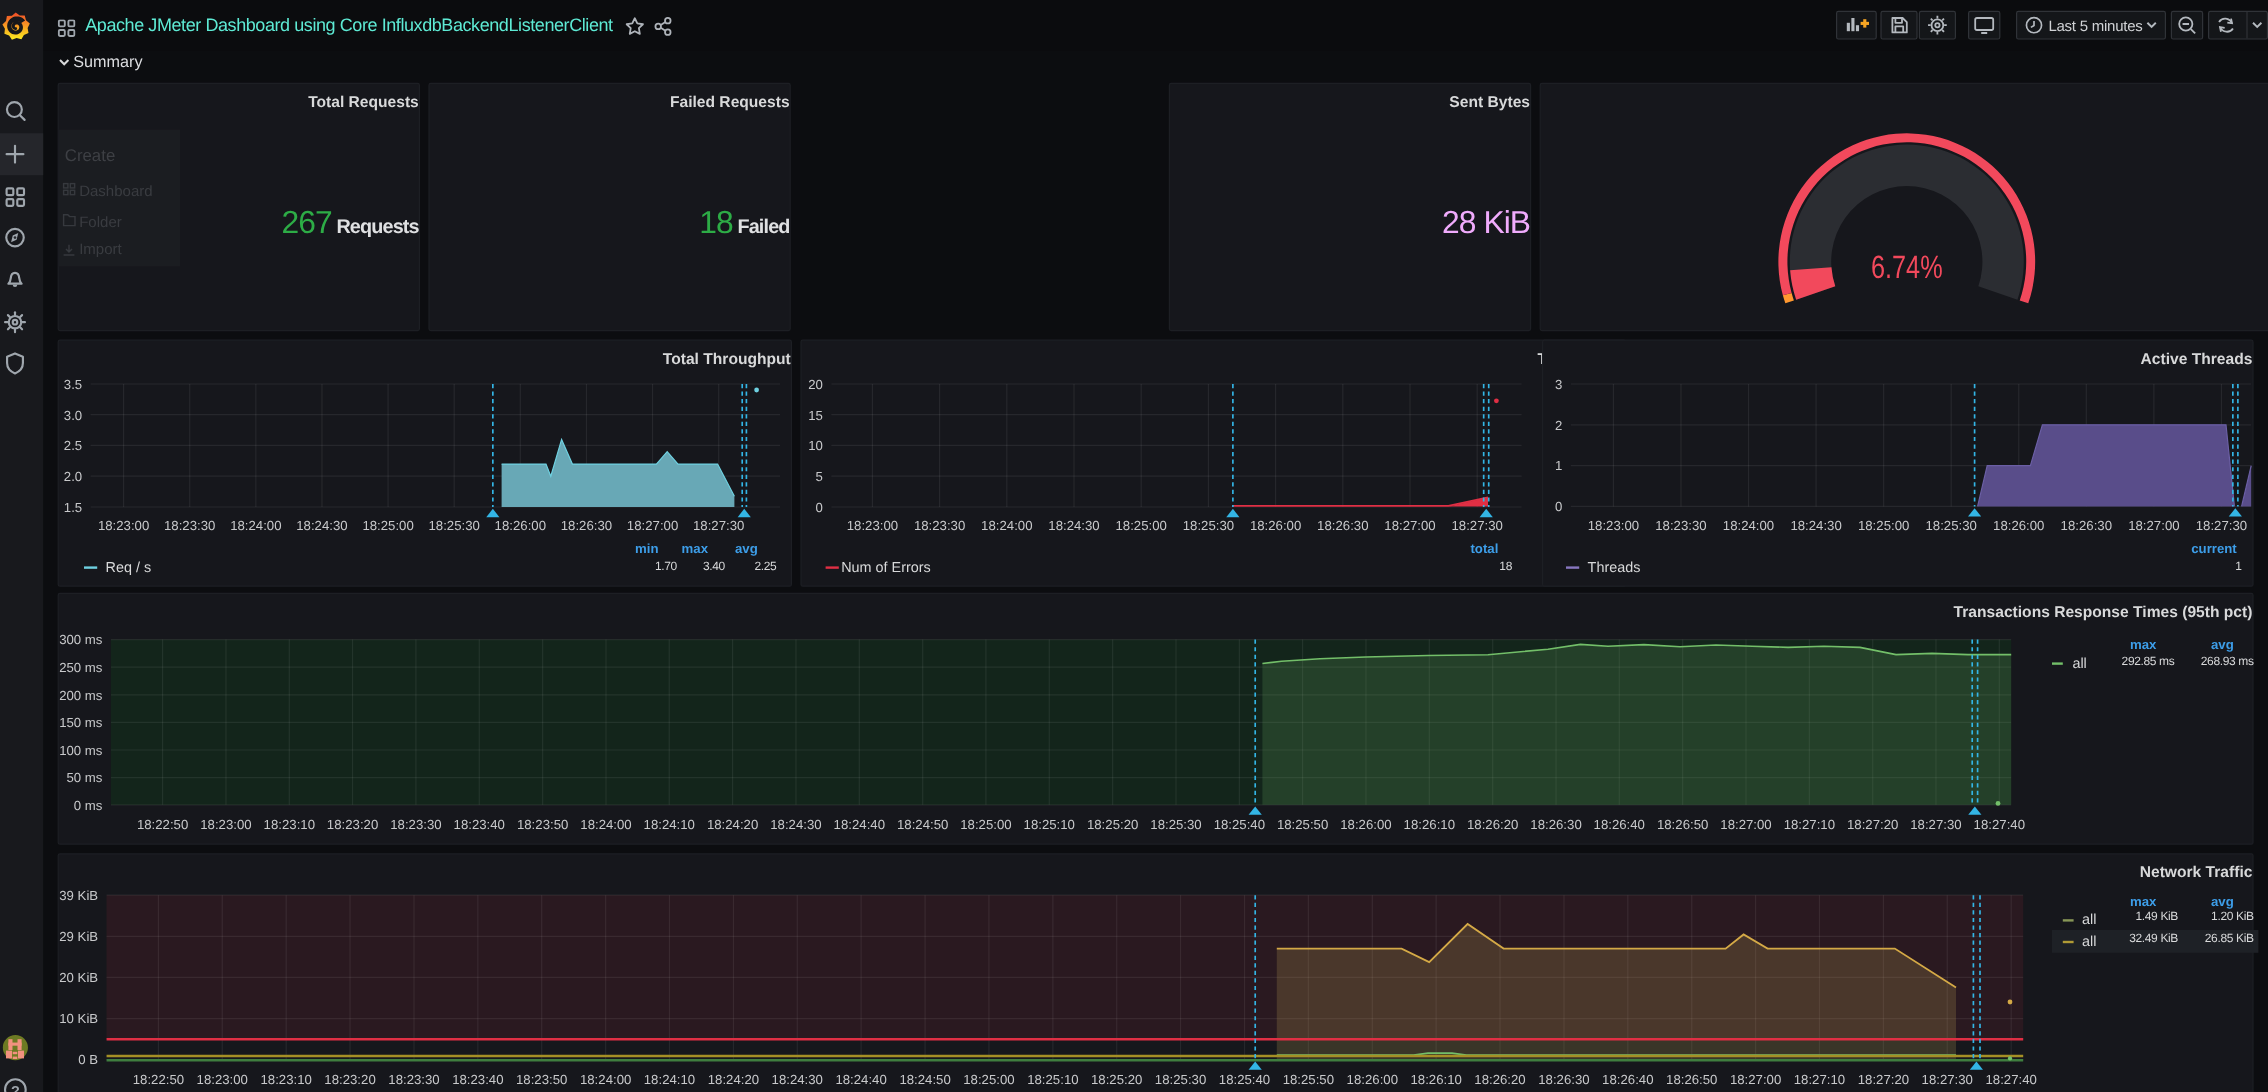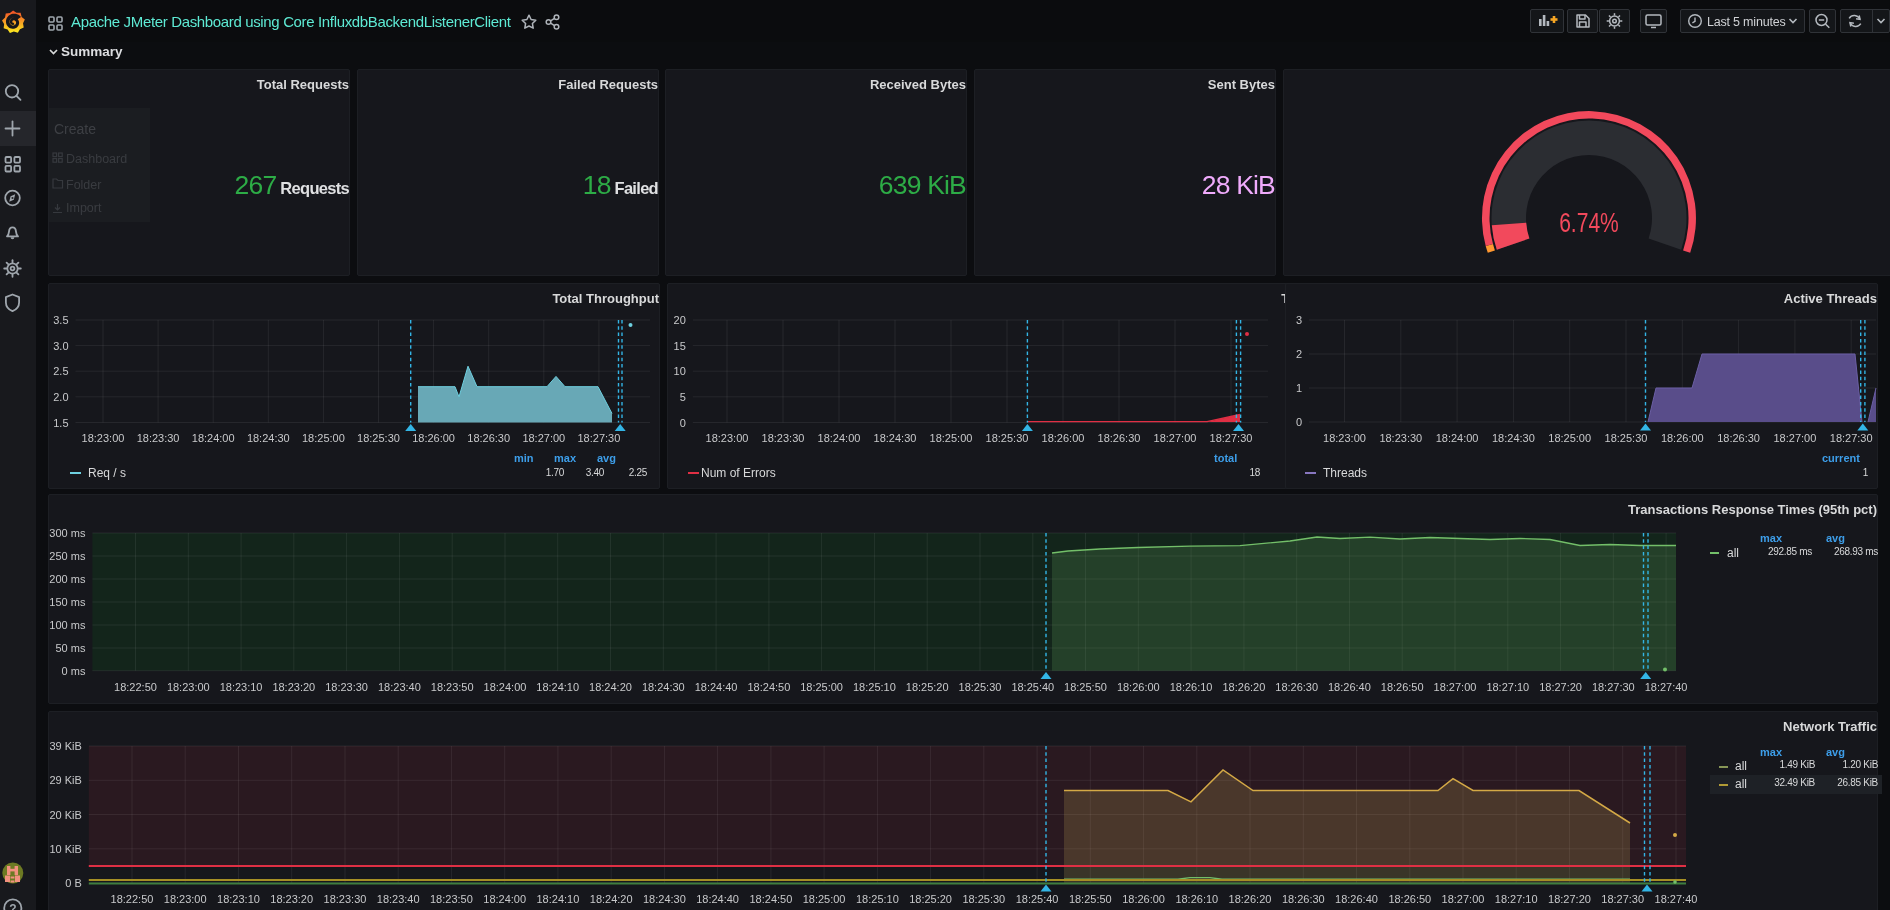--- a/index.html
+++ b/index.html
@@ -1,20 +1,20 @@
 <!DOCTYPE html>
 <html><head><meta charset="utf-8"><style>
 *{margin:0;padding:0;box-sizing:border-box}
 html,body{width:1890px;height:910px;overflow:hidden;background:#0c0d10;font-family:"Liberation Sans",sans-serif}
 .abs{position:absolute}
 .panel{position:absolute;background:#16171c;border:1px solid #1d1f24;border-radius:2px}
 .ptitle{position:absolute;left:0;right:0;top:7px;text-align:right;font-size:13px;font-weight:700;color:#d8d9da}
 .statv{position:absolute;left:0;right:0;text-align:right}
 .btn{position:absolute;background:#141619;border:1px solid #303338;border-radius:2px}
-.lgh{position:absolute;font-size:11px;font-weight:700;color:#3d9ee9;text-align:left}
+.lgh{position:absolute;font-size:11px;font-weight:700;color:#3d9ee9;text-align:center}
 .lgv{position:absolute;font-size:10px;letter-spacing:-0.3px;color:#d8d9da;text-align:right}
 </style></head><body>
 <div class="abs" style="left:0;top:0;width:1890px;height:910px;background:#0c0d10">
 <div class="abs" style="left:36px;top:0;width:1854px;height:42px;background:#0b0c0e"></div>
 
 <div class="abs" style="left:0;top:0;width:36px;height:910px;background:#18191d">
 <div class="abs" style="left:0;top:111px;width:36px;height:35px;background:#25262b"></div>
 <svg class="abs" style="left:1px;top:9px" width="25" height="25" viewBox="0 0 25 25">
 <defs>
           <linearGradient id="glog" x1="0" y1="0" x2="0" y2="1">
@@ -158,32 +158,28 @@
         </g>
       </svg>
 <div style="position:absolute;left:31px;top:0;width:1px;height:22px;background:#303338"></div>
 <svg width="12" height="22" viewBox="0 0 12 22" style="position:absolute;left:34px;top:0">
         <path d="M2.5 9 l3.5 3.5 3.5 -3.5" stroke="#b4b9bf" stroke-width="1.6" fill="none"></path>
       </svg>
 </div>
 <svg class="abs" style="left:48px;top:46px" width="11" height="11" viewBox="0 0 11 11">
       <path d="M2 4 l3.5 3.5 3.5 -3.5" stroke="#d8d9da" stroke-width="1.7" fill="none"></path>
     </svg>
-<div class="abs" style="left:61px;top:44px;font-size:13.5px;font-weight:700;color:#dcdde0">Summary</div>
+<div class="abs" style="left:61px;top:44px;font-size:13.5px;font-weight:400;color:#dcdde0">Summary</div>
 <div class="panel" style="left:48px;top:69px;width:302px;height:207px">
       <div class="ptitle">Total Requests</div>
 <div class="statv" style="top:100px;font-size:26.5px;letter-spacing:-0.8px;color:#2dac46">267<span style="font-size:16.5px;letter-spacing:-0.7px;font-weight:700;color:#dfe0e2"> Requests</span></div>
     </div>
 <div class="panel" style="left:357px;top:69px;width:302px;height:207px">
       <div class="ptitle">Failed Requests</div>
 <div class="statv" style="top:100px;font-size:26.5px;letter-spacing:-0.8px;color:#2dac46">18<span style="font-size:16.5px;letter-spacing:-0.7px;font-weight:700;color:#dfe0e2"> Failed</span></div>
-    </div>
-<div class="panel" style="left:665px;top:69px;width:302px;height:207px">
-      <div class="ptitle">Received Bytes</div>
-<div class="statv" style="top:100px;font-size:26.5px;letter-spacing:-0.8px;color:#2dac46">639 KiB</div>
     </div>
 <div class="panel" style="left:974px;top:69px;width:302px;height:207px">
       <div class="ptitle">Sent Bytes</div>
 <div class="statv" style="top:100px;font-size:26.5px;letter-spacing:-0.8px;color:#f0abfc">28 KiB</div>
     </div>
 <div class="panel" style="left:1283px;top:69px;width:697px;height:207px">
       <div class="ptitle">Error Rate %</div>
     </div>
 <svg style="position:absolute;left:1283px;top:69px" width="595" height="207" viewBox="0 0 595 207">
 <path d="M204.8 183.8 A107 107 0 0 1 202.7 177.1 L210.0 175.1 A99.5 99.5 0 0 0 211.9 181.4 Z" fill="#ff9830"></path>

